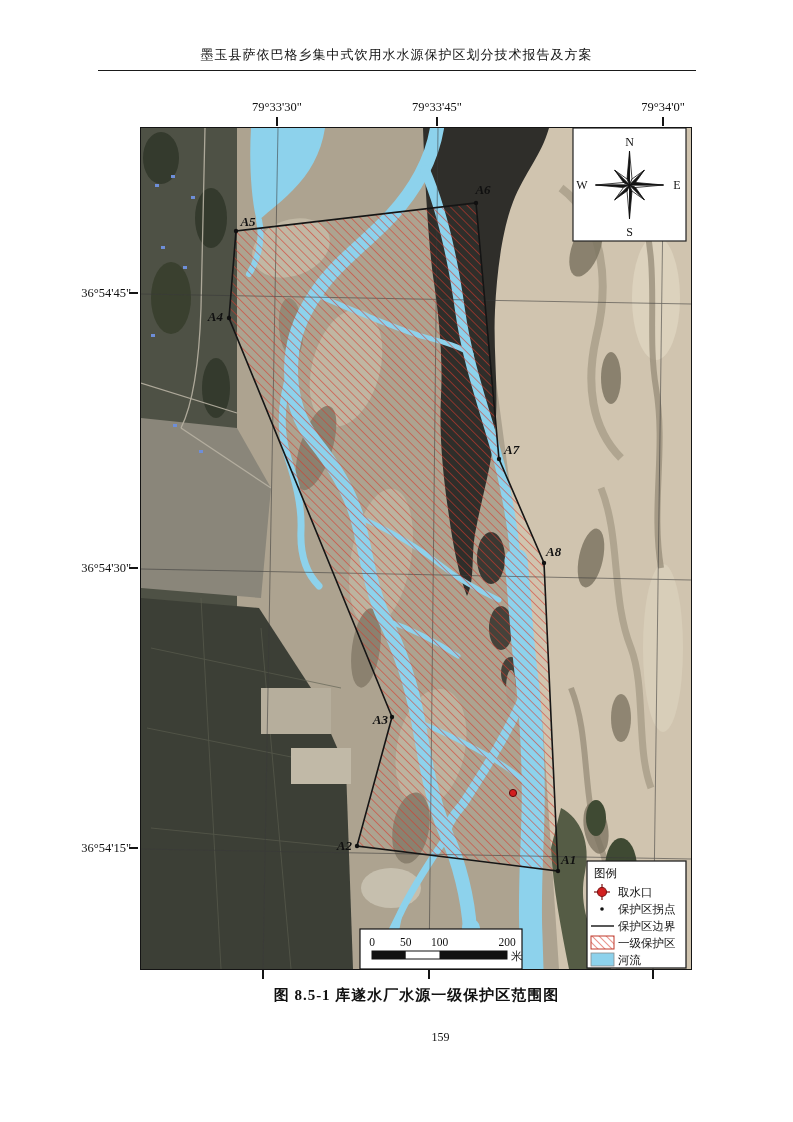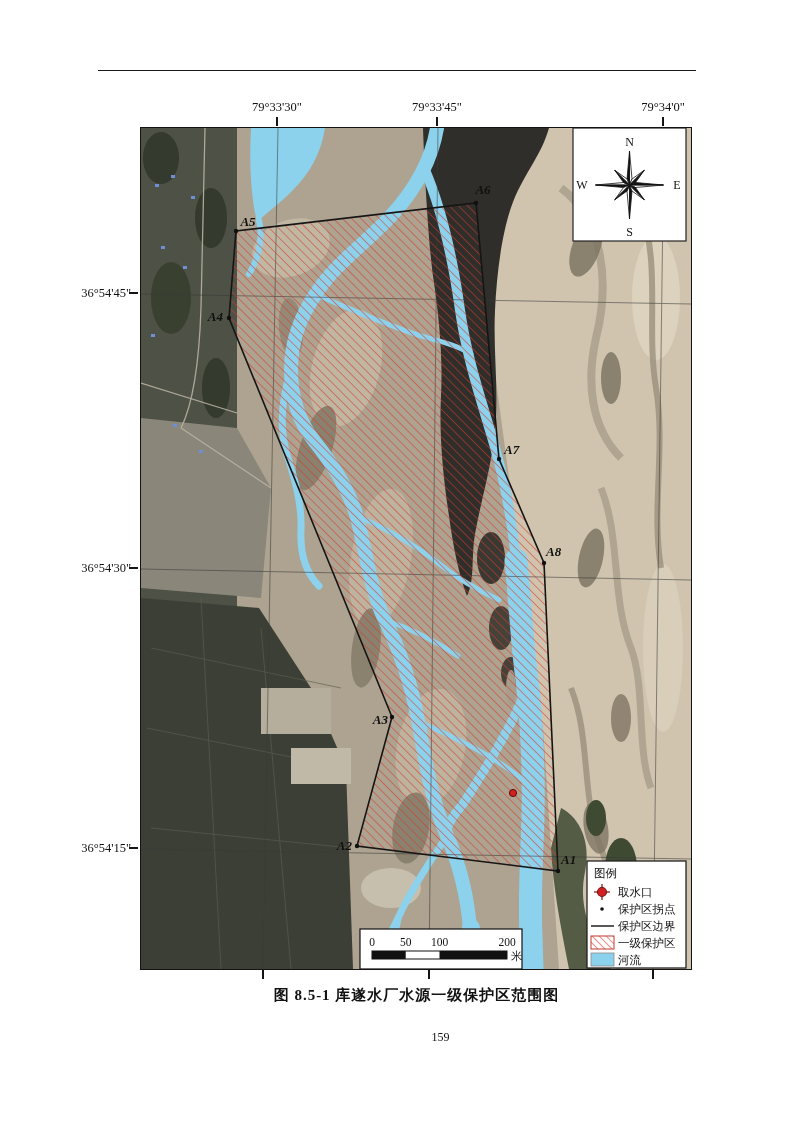--- a/index.html
+++ b/index.html
@@ -22,20 +22,21 @@
   .vtx-label{font-size:13px;font-style:italic;font-weight:600;fill:#101010;}
   .compass-letter{font-size:12px;fill:#111;}
   .legend-text{font-size:11.5px;fill:#111;}
   .scale-num{font-size:11.5px;fill:#111;}
 </style>
 </head>
 <body>
 
 <div class="page">
 
+  <div class="header-title">墨玉县萨依巴格乡集中式饮用水水源保护区划分技术报告及方案</div>
   <div class="header-rule"></div>
 
   <div class="map-figure">
 
     <div class="lon-label" style="left:277px">79°33'30"</div>
     <div class="lon-label" style="left:437px">79°33'45"</div>
     <div class="lon-label" style="left:663px">79°34'0"</div>
     <div class="tick-v" style="left:276px;top:117px"></div>
     <div class="tick-v" style="left:436px;top:117px"></div>
     <div class="tick-v" style="left:662px;top:117px"></div>

